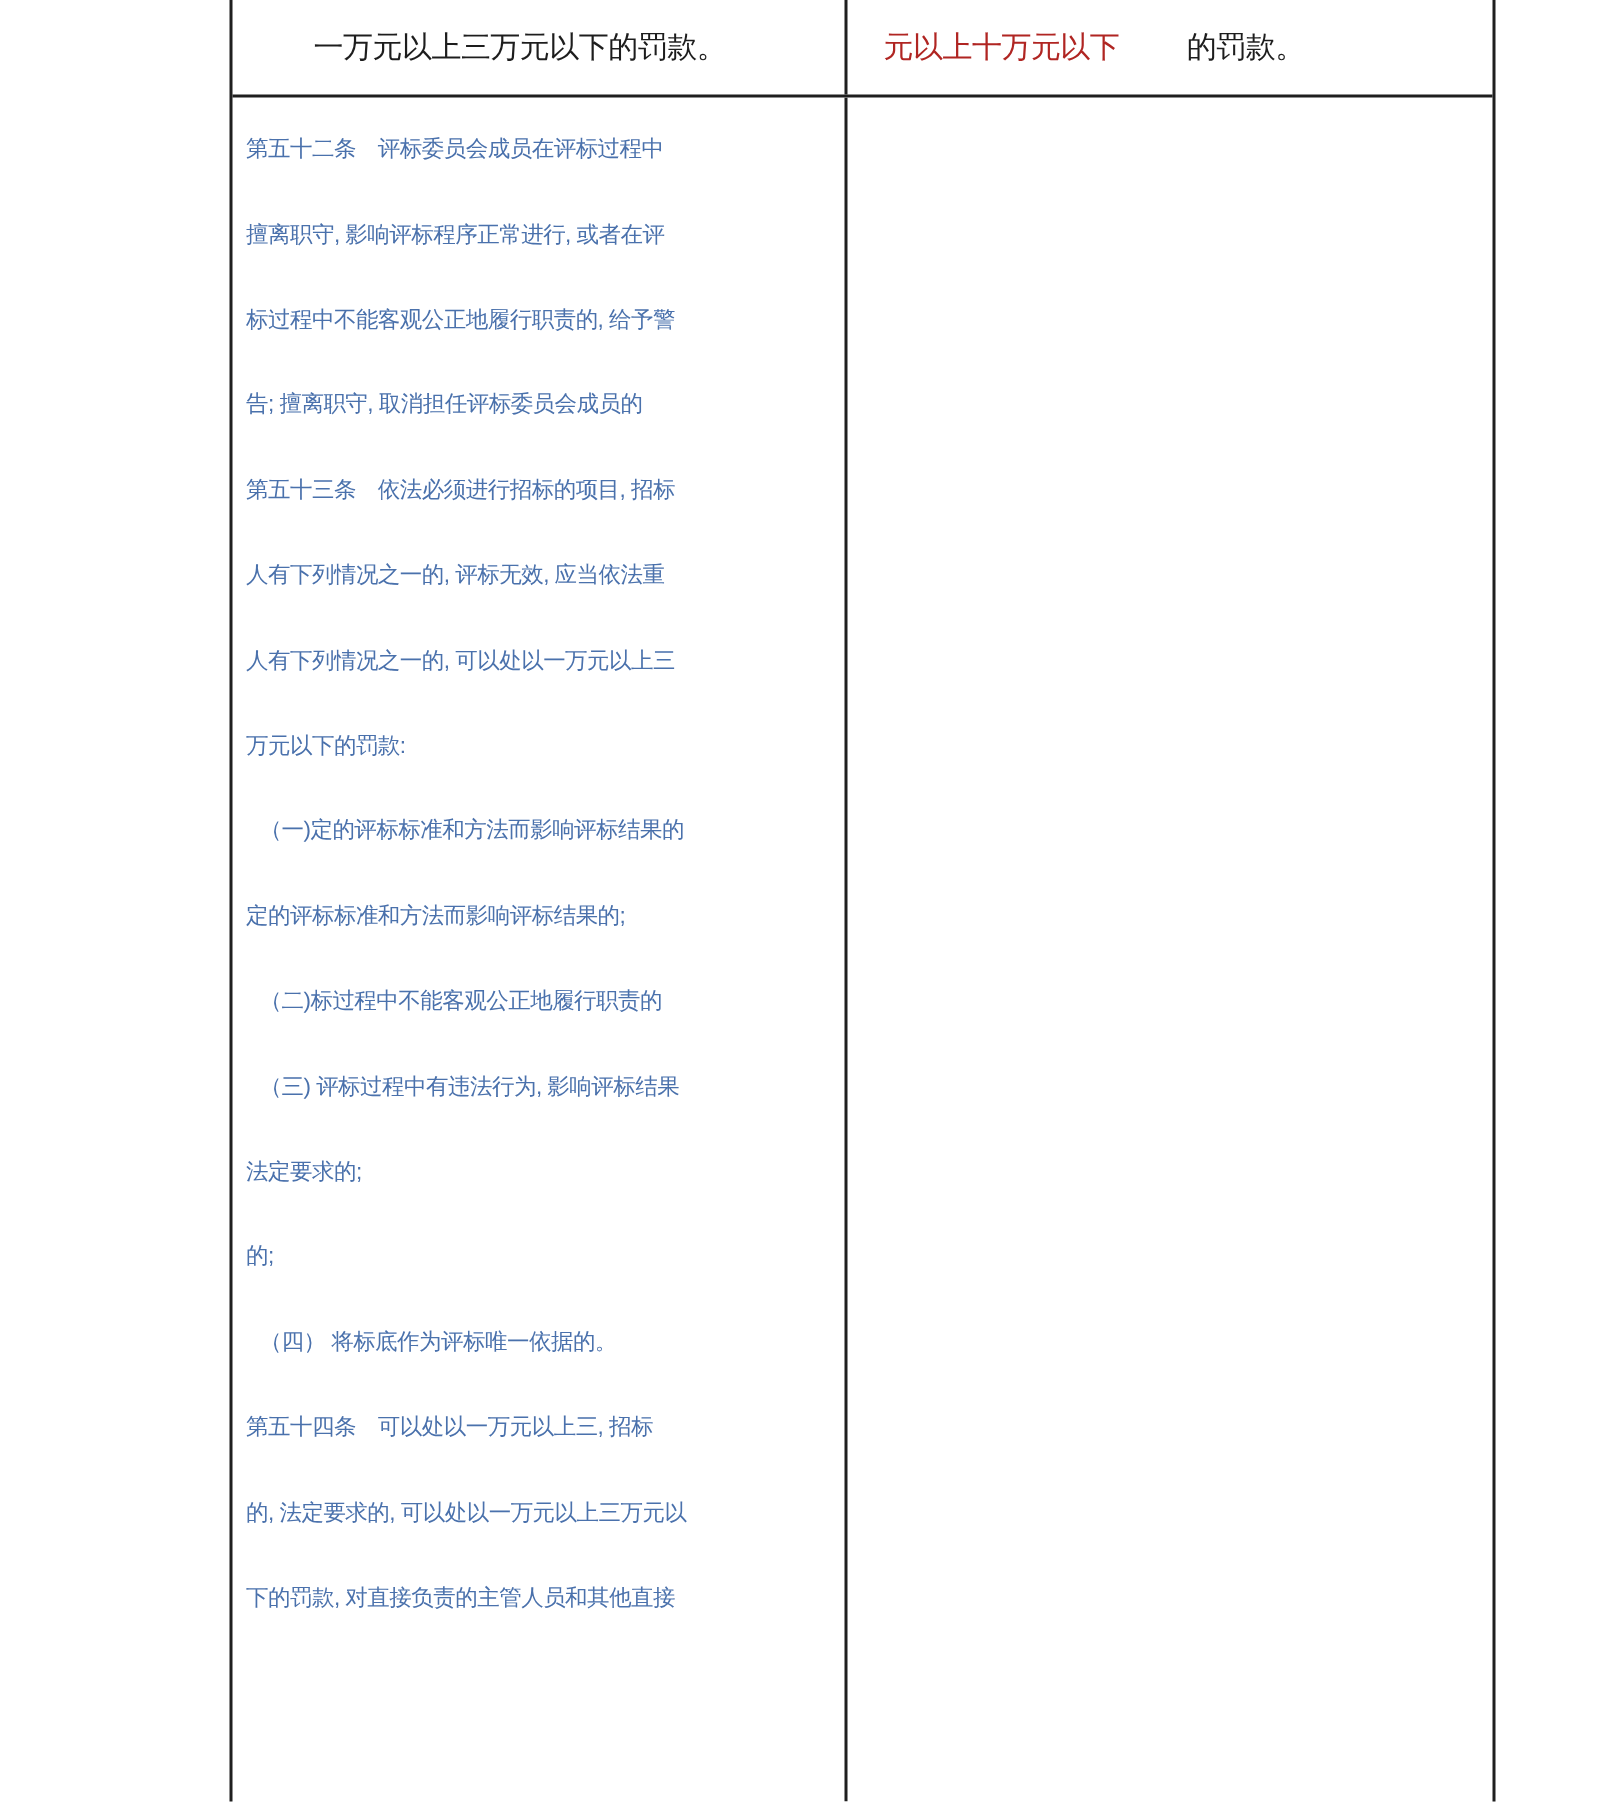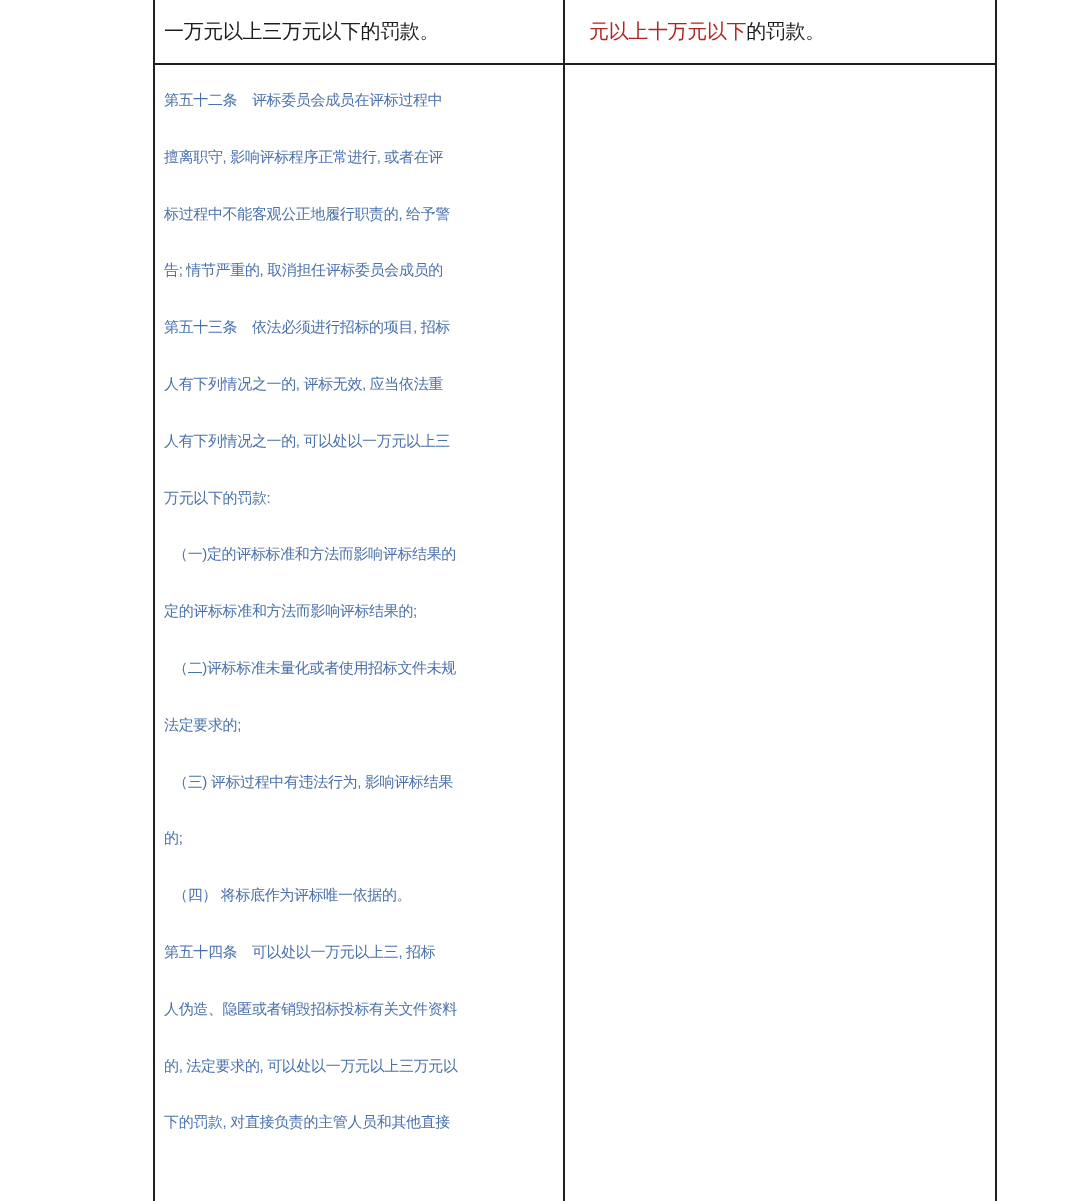--- a/index.html
+++ b/index.html
@@ -27,21 +27,21 @@
   }
   .tcell-right{flex:1 1 auto;}
   .trow-1 .tcell{display:flex;align-items:center;}
   .trow-1 .tcell-left{padding-left:9px;}
   .trow-1 .tcell-right{padding-left:24px;}
   .cell-text{
     font-size:20px;letter-spacing:-0.35px;color:var(--black,#1d1d1d);
     white-space:nowrap;
   }
   .seg-red{color:var(--red,#b02522);}
-  .seg-black{color:var(--black,#1d1d1d);}
+  .seg-black{color:var(--black,#1d1d1d);margin-left:45px;}
   .trow-2 .tcell-left{padding:7px 6px 0 9px;}
   .tline{
     font-size:15px;letter-spacing:-0.35px;line-height:56.8px;
     color:var(--blue,#4a71ac);white-space:nowrap;
   }
   .tline.indent{padding-left:9px;}
 </style>
 </head>
 <body style="background: rgb(255, 255, 255);">
 
@@ -56,33 +56,32 @@
         <span class="seg-red">元以上十万元以下</span><span class="seg-black">的罚款。</span>
       </span>
     </div>
   </div>
 
   <div class="trow trow-2">
     <div class="tcell tcell-left">
         <div class="tline">第五十二条　评标委员会成员在评标过程中</div>
         <div class="tline">擅离职守, 影响评标程序正常进行, 或者在评</div>
         <div class="tline">标过程中不能客观公正地履行职责的, 给予警</div>
-        <div class="tline">告; 情节严重的, 取消担任评标委员会成员的</div>
+        <div class="tline">告; 擅离职守, 取消担任评标委员会成员的</div>
         <div class="tline">第五十三条　依法必须进行招标的项目, 招标</div>
         <div class="tline">人有下列情况之一的, 评标无效, 应当依法重</div>
         <div class="tline">人有下列情况之一的, 可以处以一万元以上三</div>
         <div class="tline">万元以下的罚款:</div>
         <div class="tline indent">（一)定的评标标准和方法而影响评标结果的</div>
         <div class="tline">定的评标标准和方法而影响评标结果的;</div>
-        <div class="tline indent">（二)评标标准未量化或者使用招标文件未规</div>
+        <div class="tline indent">（二)标过程中不能客观公正地履行职责的</div>
+        <div class="tline indent">（三) 评标过程中有违法行为, 影响评标结果</div>
         <div class="tline">法定要求的;</div>
-        <div class="tline indent">（三) 评标过程中有违法行为, 影响评标结果</div>
         <div class="tline">的;</div>
         <div class="tline indent">（四） 将标底作为评标唯一依据的。</div>
         <div class="tline">第五十四条　可以处以一万元以上三, 招标</div>
-        <div class="tline">人伪造、隐匿或者销毁招标投标有关文件资料</div>
         <div class="tline">的, 法定要求的, 可以处以一万元以上三万元以</div>
         <div class="tline">下的罚款, 对直接负责的主管人员和其他直接</div>
       </div>
     <div class="tcell tcell-right"></div>
   </div>
 
 </div>
 
 </body></html>

